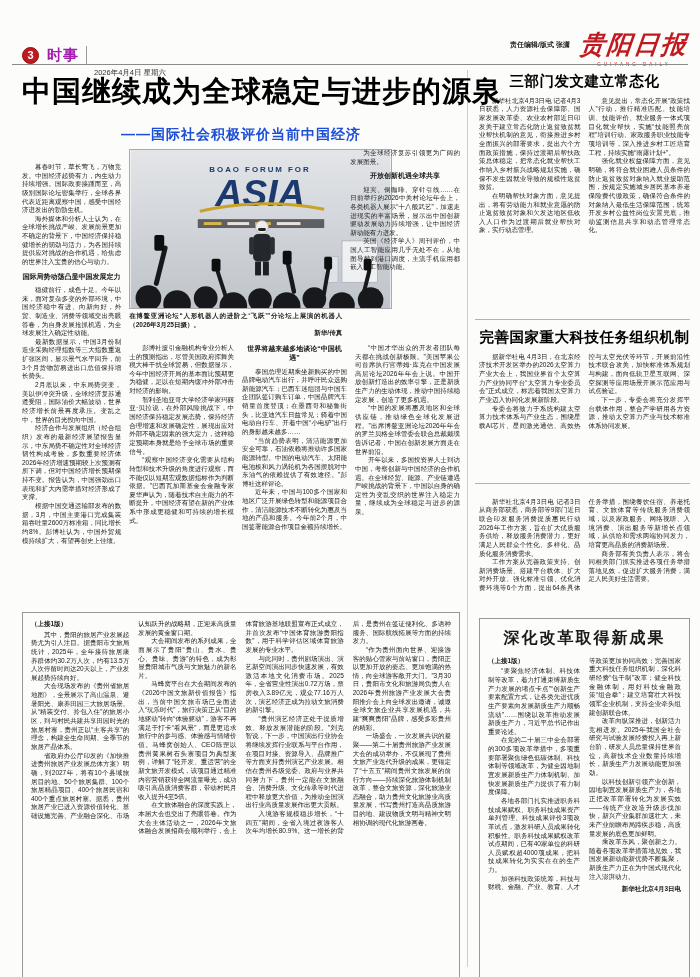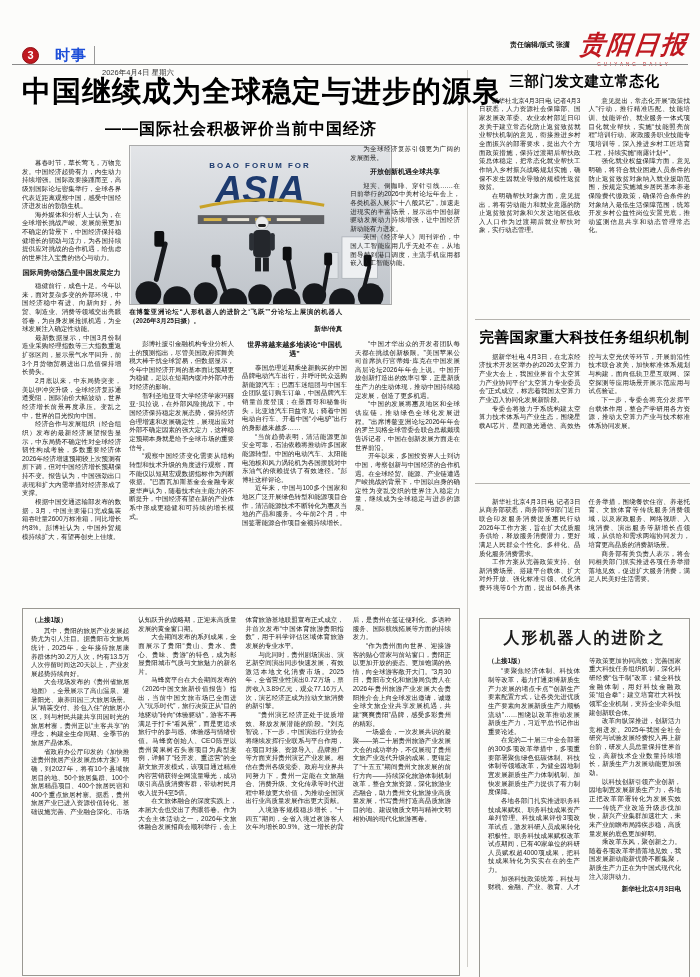--- a/index.html
+++ b/index.html
@@ -5,41 +5,41 @@
   * { margin:0; padding:0; box-sizing:border-box; }
   html,body { width:700px; background:#e9e7e2; font-family:"Liberation Sans","DejaVu Sans",sans-serif; }
   #paper { position:relative; width:700px; height:977px; background:#fcfcfa; color:#1a1a1a; overflow:hidden; }
 
   
   .hdr { position:absolute; top:28px; left:22px; right:12px; height:34px; }
   .hdr-left { position:absolute; left:0; top:4px; display:flex; align-items:center; }
   .pagenum { width:17px; height:17px; border-radius:50%; background:#c01920; color:#fff;
              font-weight:bold; font-size:11px; display:flex; align-items:center; justify-content:center;
              border:1px solid #8e0f15; }
-  .section { color:#1d4ed8; font-weight:900; font-size:15px; margin-left:16px; letter-spacing:1px; }
+  .section { color:#a21caf; font-weight:900; font-size:15px; margin-left:8px; letter-spacing:1px; }
   .hdr-div { width:1px; height:18px; background:#999; margin:0 7px; }
   .dateline { font-size:7.5px; color:#333; font-weight:normal;margin-top:36px; }
   .hdr-right { position:absolute; right:0; top:0; display:flex; align-items:flex-start; }
   .editor { font-size:7px; color:#222; font-weight:bold; margin-top:12px; margin-right:10px; }
   .masthead { text-align:center; }
   .masthead-name { color:#c01920; font-family:"Liberation Serif","DejaVu Serif",serif;
                    font-weight:900; font-style:italic; font-size:25px; letter-spacing:2px; transform:skewX(-6deg); }
   .masthead-sub { color:#c01920; font-size:4.5px; letter-spacing:3px; margin-top:1px; }
   .hdr-rule { position:absolute; top:64px; left:12px; right:12px; height:1px; background:#8a8a8a; }
 
   
   .body-wrap { position:absolute; top:70px; left:22px; right:10px; bottom:10px; display:flex; }
   .left-zone { width:438px; position:relative; }
   .v-rule { width:1px; background:#cfcdc8; margin:0 7px; }
   .rail { flex:1; position:relative; }
 
   
   .m-head { text-align:center; margin-top:2px; }
   .m-title { font-size:29px; font-weight:900; letter-spacing:1px; color:#000; white-space:nowrap; }
-  .m-sub { font-size:16px; font-weight:bold; color:#000000; margin-top:7px; letter-spacing:1px; }
+  .m-sub { font-size:14px; font-weight:bold; color:#1d4ed8; margin-top:14px; letter-spacing:1px; }
   .m-area { position:relative; height:455px; margin-top:5px; display:flex; }
   .m-col1 { width:101px; padding-top:14px; }
   .m-mid { width:337px; margin-left:8px; }
   .m-row-a { display:flex; }
   .photo-blk { width:213px; }
   .photo { width:263px; height:160px; border:1px solid #aaa; display:block; }
   .caption { font-size:6.2px; color:#222; margin-top:3px; line-height:1.35; font-weight:bold; }
   .credit { text-align:right; font-weight:bold; }
   .m-side { flex:1; margin-left:8px; padding-top:0px; }
   .m-flow3 { margin-top:6px; height:258px; column-count:3; column-gap:8px; overflow:hidden; }
@@ -244,21 +244,21 @@
 
       <div class="r-art">
         <div class="r-body r-h3 bodytxt">
             <p>新华社北京4月3日电 记者3日从商务部获悉，商务部等9部门近日联合印发服务消费提质惠民行动2026年工作方案，旨在扩大优质服务供给，释放服务消费潜力，更好满足人民群众个性化、多样化、品质化服务消费需求。</p>
             <p>工作方案从完善政策支持、创新消费场景、搭建平台载体、扩大对外开放、强化标准引领、优化消费环境等6个方面，提出64条具体任务举措，围绕餐饮住宿、养老托育、文旅体育等传统服务消费领域，以及家政服务、网络视听、入境消费、演出服务等新增长点领域，从供给和需求两端协同发力，培育更高品质的消费新场景。</p>
             <p>商务部有关负责人表示，将会同相关部门抓实推进各项任务举措落地见效，促进扩大服务消费，满足人民美好生活需要。</p>
           </div>
       </div>
 
       <div class="r-box">
-        <div class="r-box-title">人形机器人的进阶之</div>
+        <div class="r-box-title">深化改革取得新成果</div>
         <div class="r-box-body bodytxt">
           <div class="cont-marker">（上接1版）</div>
           <div>
               <p>“要聚焦经济体制、科技体制等改革，着力打通束缚新质生产力发展的堵点卡点”“创新生产要素配置方式，让各类先进优质生产要素向发展新质生产力顺畅流动”……围绕以改革推动发展新质生产力，习近平总书记作出重要论述。</p>
               <p>在党的二十届三中全会部署的300多项改革举措中，多项重要部署聚焦绿色低碳体制、科技体制等领域改革，为健全因地制宜发展新质生产力体制机制、加快发展新质生产力提供了有力制度保障。</p>
               <p>各地各部门扎实推进职务科技成果赋权、职务科技成果资产单列管理、科技成果评价3项改革试点，激发科研人员成果转化积极性。职务科技成果赋权改革试点期间，已有40家单位的科研人员赋权超4000项成果，把科技成果转化为实实在在的生产力。</p>
               <p>加强科技政策统筹，科技与财税、金融、产业、教育、人才等政策更加协同高效；完善国家重大科技任务组织机制，深化科研经费“包干制”改革；健全科技金融体制，用好科技金融政策“组合拳”；建立培育壮大科技领军企业机制，支持企业牵头组建创新联合体。</p>
               <p>改革向纵深推进，创新活力竞相迸发。2025年我国全社会研究与试验发展经费投入再上新台阶，研发人员总量保持世界首位，高新技术企业数量持续增长，新质生产力发展动能更加强劲。</p>
               <p>以科技创新引领产业创新，因地制宜发展新质生产力，各地正把改革部署转化为发展实效——传统产业改造升级步伐加快，新兴产业集群加速壮大，未来产业前瞻布局蹄疾步稳，高质量发展的底色更加鲜明。</p>
               <p>乘改革东风，聚创新之力。随着各项改革举措落地见效，我国发展新动能新优势不断集聚，新质生产力正在为中国式现代化注入澎湃动力。</p>

